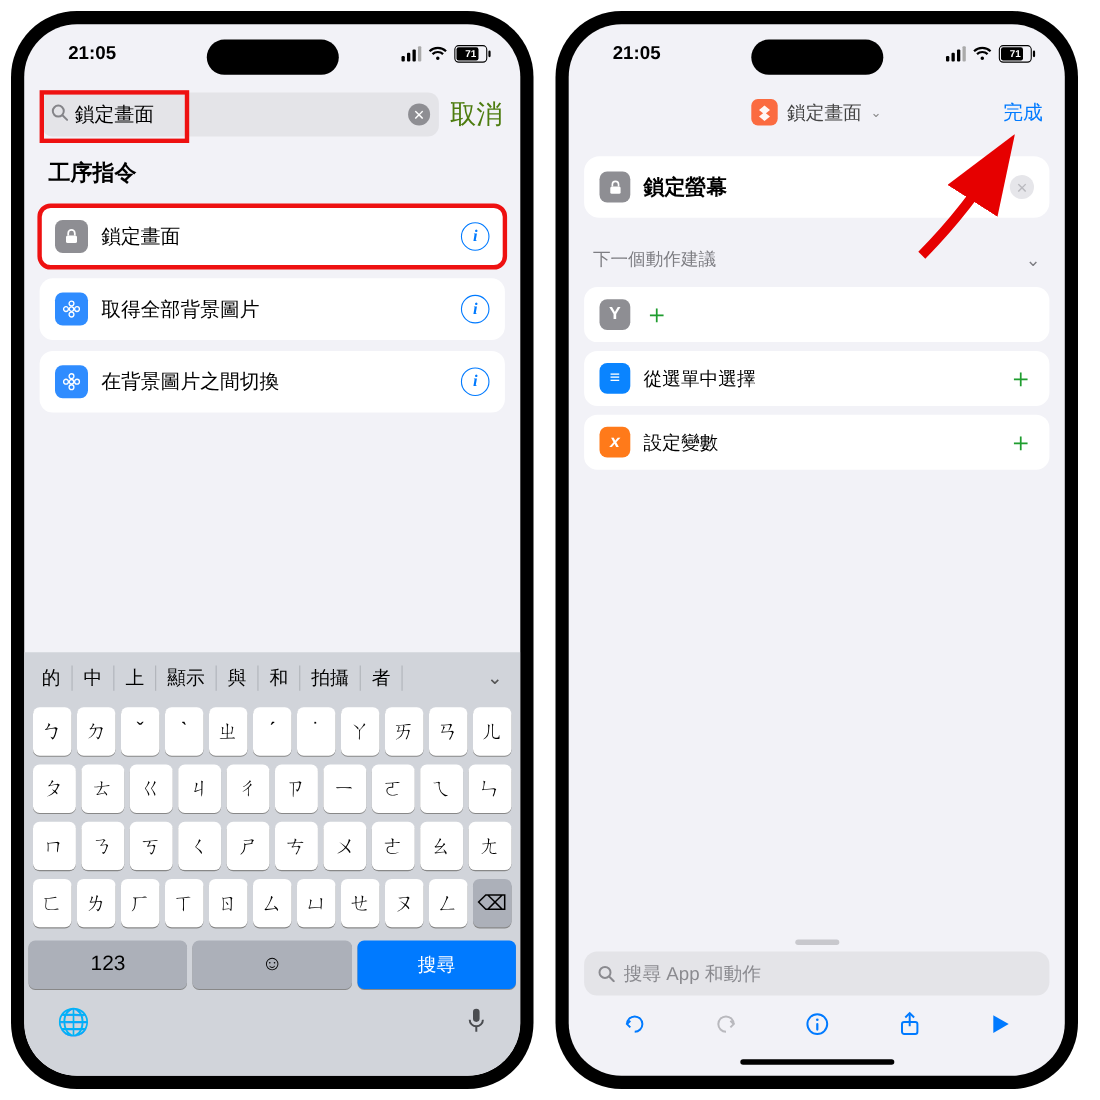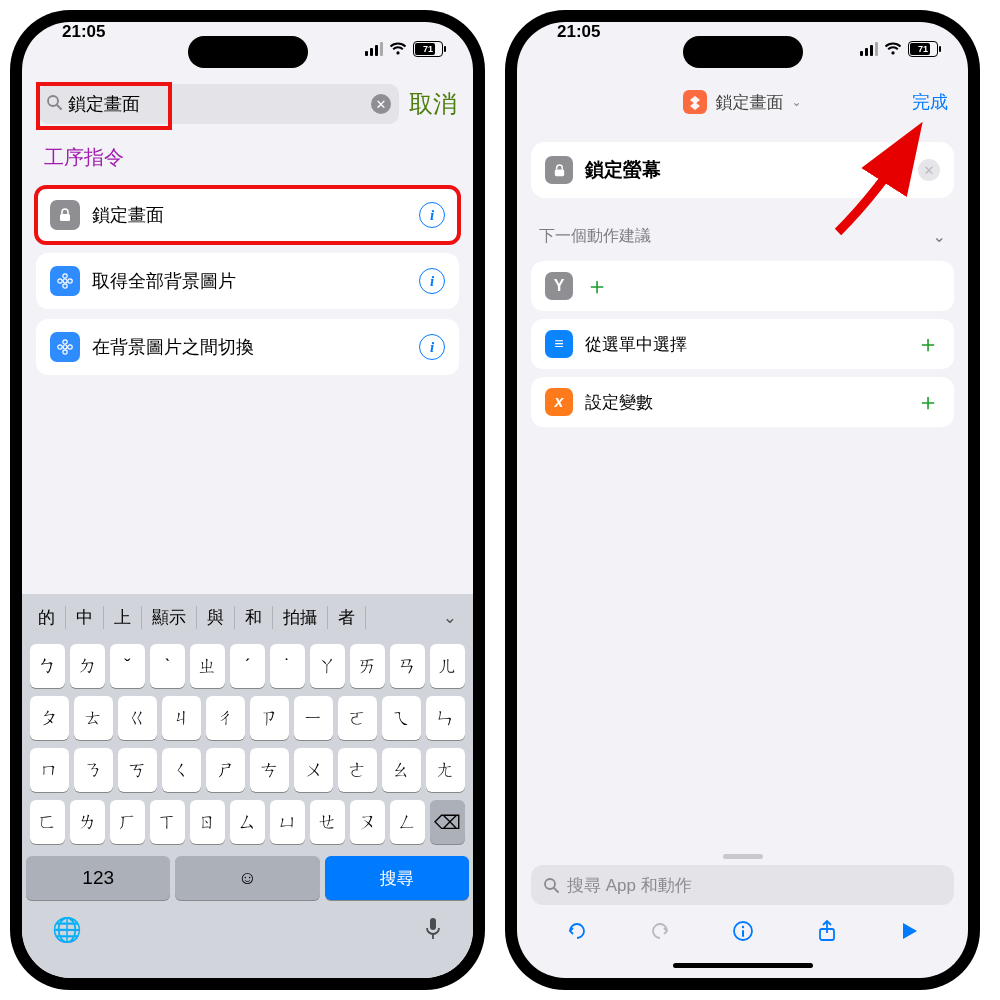--- a/index.html
+++ b/index.html
@@ -38,20 +38,21 @@
     transform: translateX(-50%);
     width: 120px;
     height: 32px;
     background: #000;
     border-radius: 20px;
     z-index: 50;
   }
   .status-bar {
     height: 54px;
     display: flex;
+    align-items: center;
     justify-content: space-between;
     padding: 0 30px 0 40px;
     font-size: 17px;
     font-weight: 600;
     color: #000;
   }
   .status-right { display:flex; align-items:center; gap:6px; }
   .signal { display:flex; align-items:flex-end; gap:2px; }
   .signal span { width:3px; background:#000; border-radius:1px; }
   .signal span:nth-child(1){height:5px} .signal span:nth-child(2){height:8px}
@@ -70,21 +71,21 @@
   .search-field {
     flex:1; background:#e4e4e8; border-radius:10px; height:40px;
     display:flex; align-items:center; padding:0 8px; position:relative;
   }
   .search-field .mag { color:#848489; margin-right:6px;}
   .search-field .txt { font-size:18px; color:#000; flex:1;}
   .search-field .clear { width:20px; height:20px; border-radius:50%; background:#8e8e93; color:#fff; display:flex; align-items:center; justify-content:center; font-size:13px;}
   .red-box1 { position:absolute; border:4px solid #e11; left:-2px; top:-2px; height:40px; width:128px; pointer-events:none;}
   .cancel-link { color:#4d7c0f; font-size:24px; }
 
-  .section-title { font-size:20px; font-weight:400; padding:10px 22px 6px; color:#a21caf;}
+  .section-title { font-size:20px; font-weight:700; padding:10px 22px 6px; color:#000000;}
   .result-item {
     background:#fff; margin:10px 14px; border-radius:12px; height:56px;
     display:flex; align-items:center; padding:0 14px; gap:12px;
     position:relative;
   }
   .result-item .icon-box {
     width:30px; height:30px; border-radius:7px; display:flex; align-items:center; justify-content:center;
   }
   .result-item .label { flex:1; font-size:18px; color:#000;}
   .info-circle { width:24px; height:24px; border:1.8px solid #007aff; border-radius:50%; color:#007aff; display:flex; align-items:center; justify-content:center; font-family:Georgia,serif; font-style:italic; font-size:15px; font-weight:600;}

